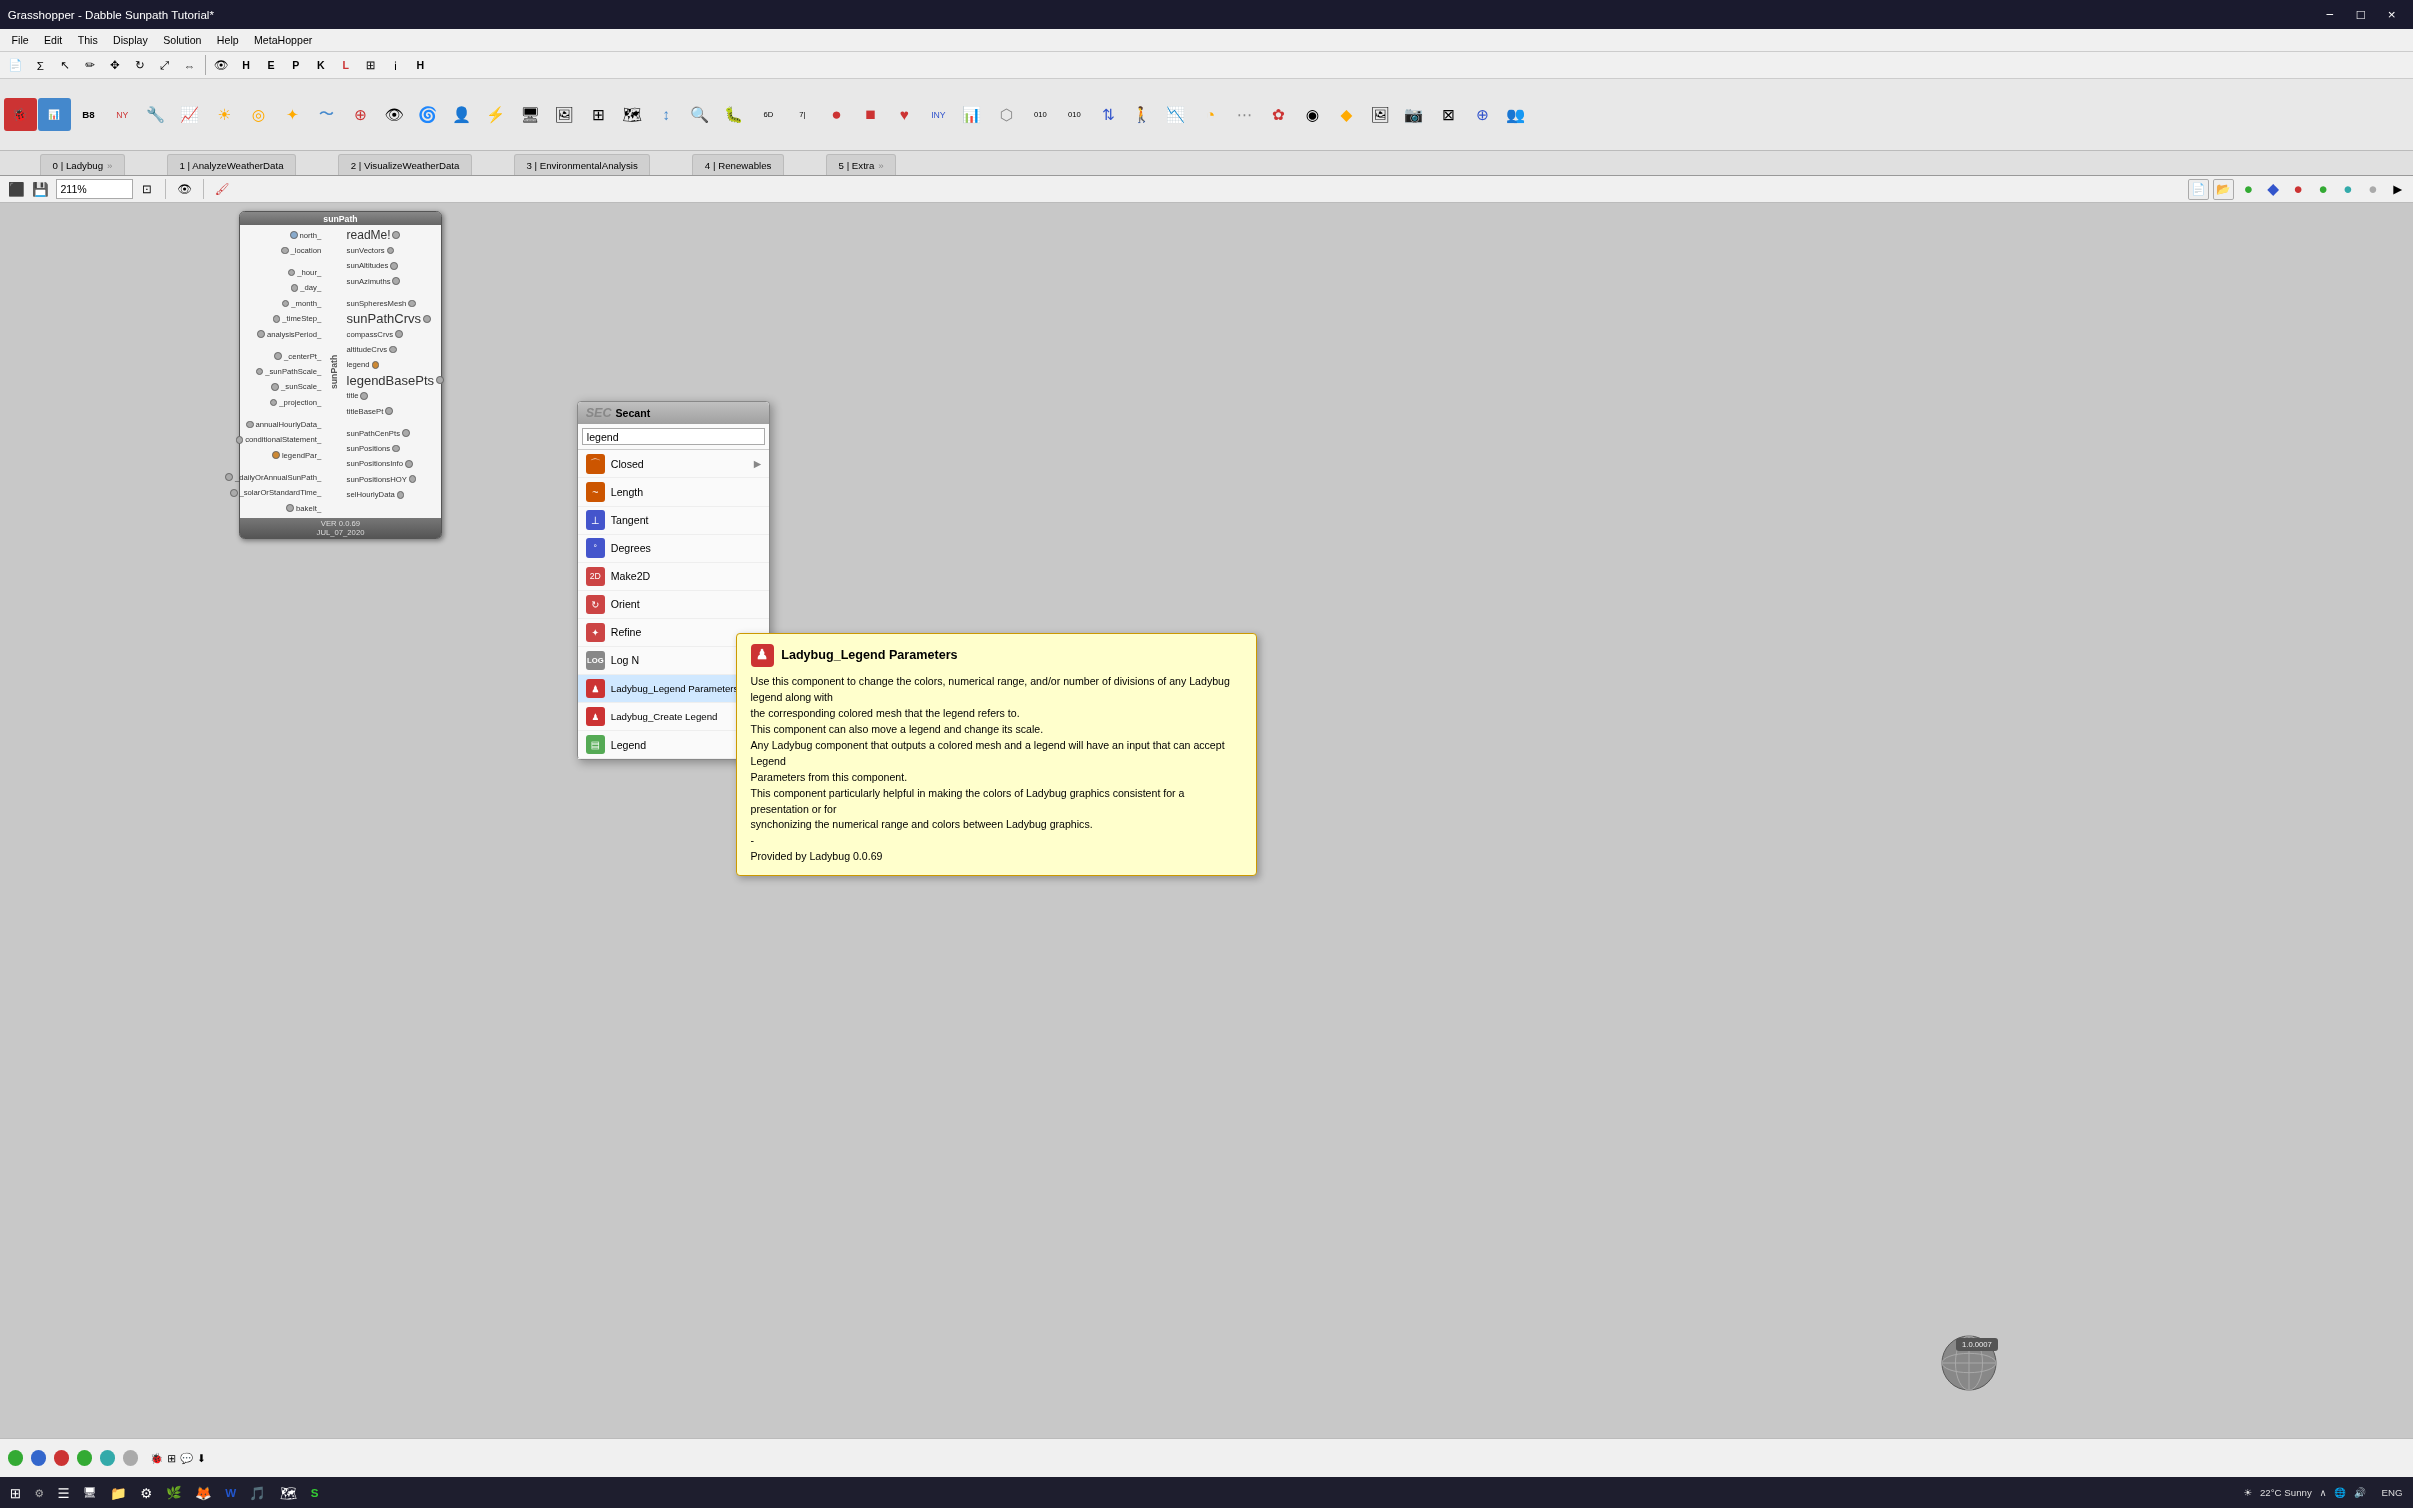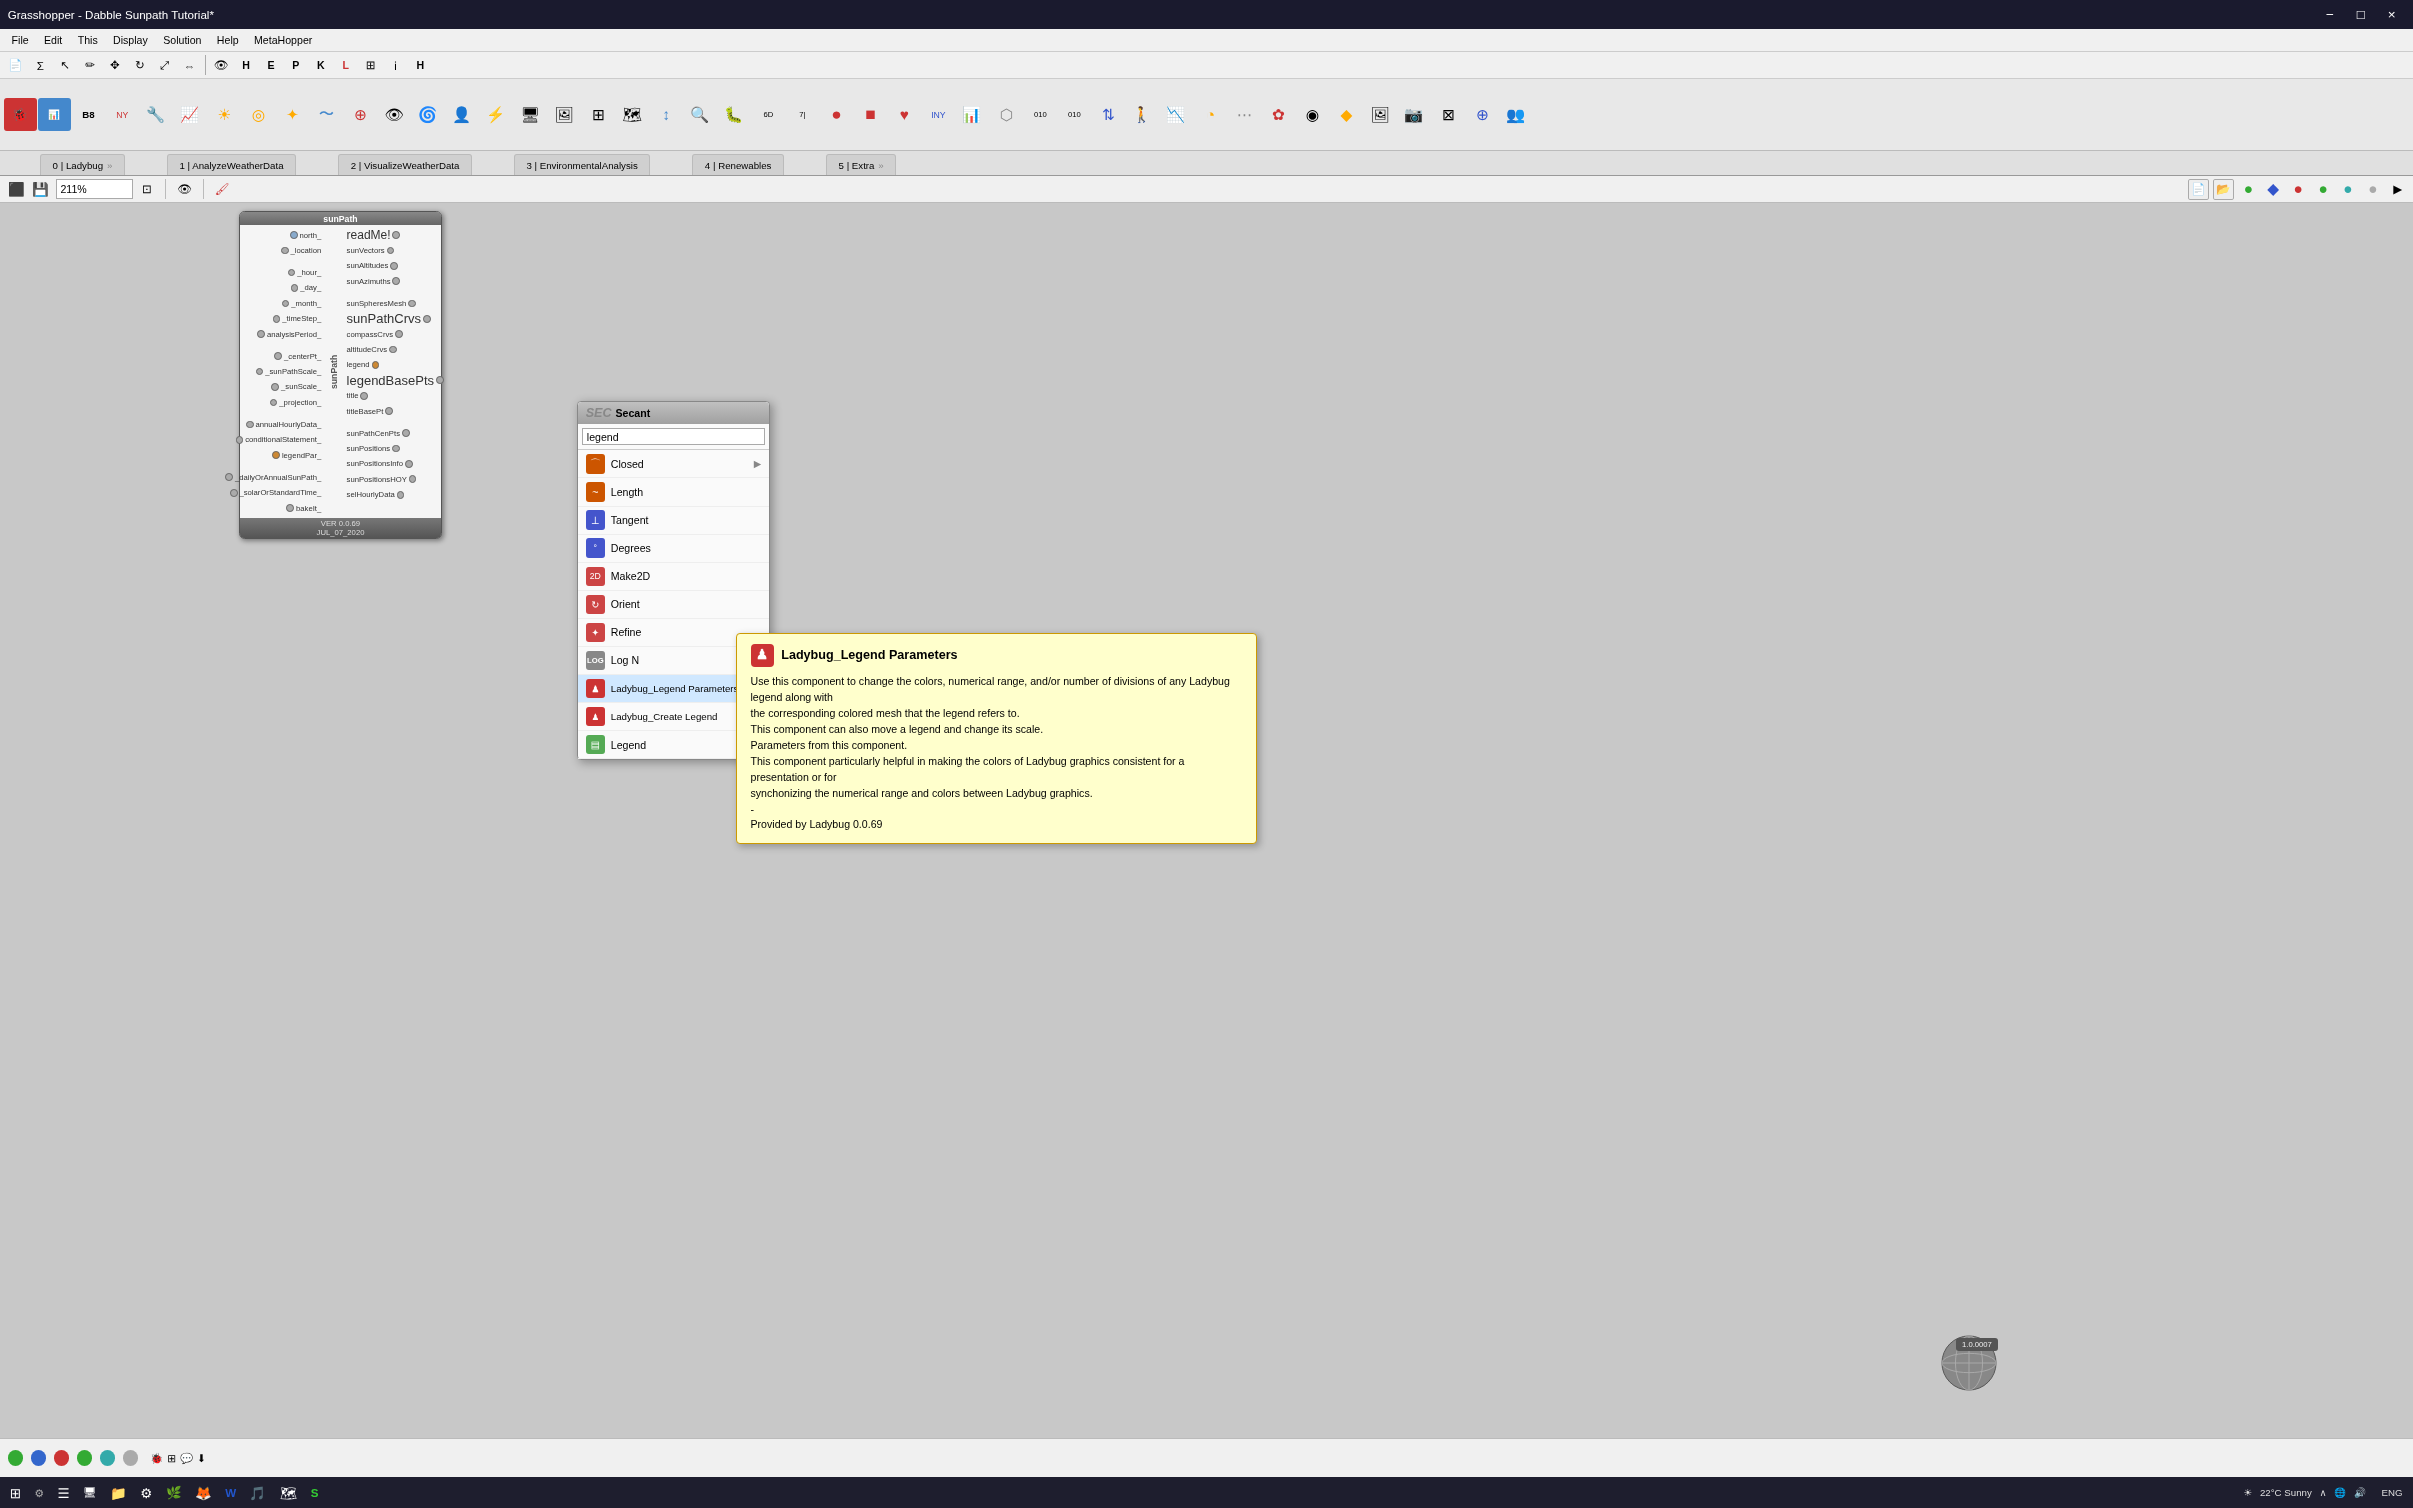--- a/index.html
+++ b/index.html
@@ -721,20 +721,21 @@
 
   <div class="info-box" style="left:736px; top:430px; width:521px;">
     <div class="info-box-header">
       <div class="info-box-icon">♟</div>
       <span>Ladybug_Legend Parameters</span>
     </div>
     <div>
       <p>Use this component to change the colors, numerical range, and/or number of divisions of any Ladybug legend along with</p>
       <p>the corresponding colored mesh that the legend refers to.</p>
       <p>This component can also move a legend and change its scale.</p>
+      <p>Any Ladybug component that outputs a colored mesh and a legend will have an input that can accept Legend</p>
       <p>Parameters from this component.</p>
       <p>This component particularly helpful in making the colors of Ladybug graphics consistent for a presentation or for</p>
       <p>synchonizing the numerical range and colors between Ladybug graphics.</p>
       <p>-</p>
       <p>Provided by Ladybug 0.0.69</p>
     </div>
   </div>
 
   <div class="compass-globe">
     <svg viewBox="0 0 60 60">

